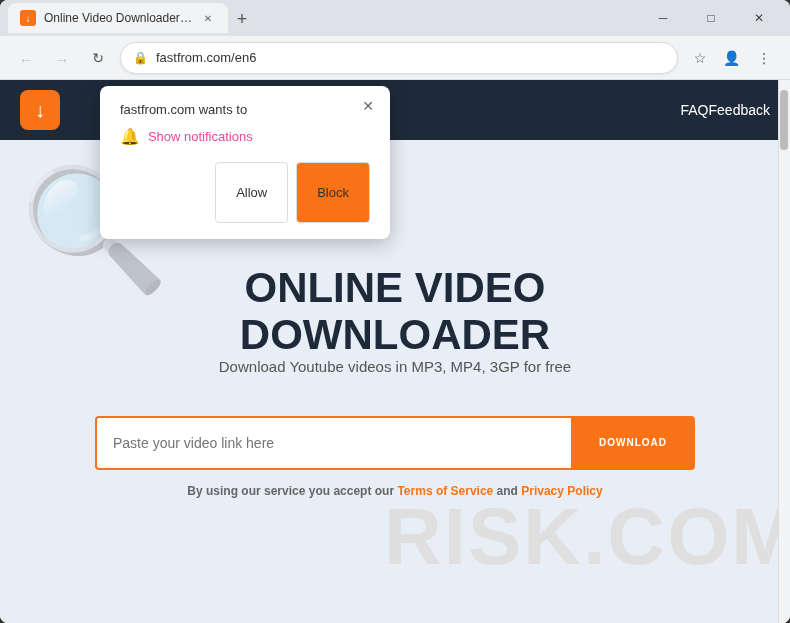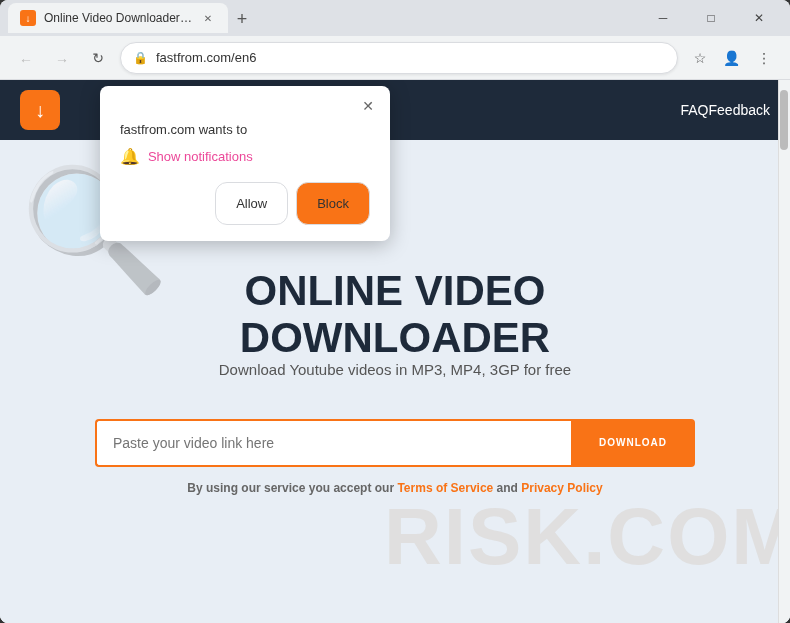--- a/index.html
+++ b/index.html
@@ -283,21 +283,21 @@
       font-size: 15px;
       color: #555;
       text-align: center;
       margin-bottom: 41px;
       z-index: 1;
     }
 
     .search-row {
       display: flex;
       width: 600px;
-      height: 48px;
+      height: 54px;
       z-index: 1;
       margin-bottom: 14px;
     }
 
     .search-input {
       flex: 1;
       border: 2px solid #f97316;
       border-right: none;
       border-radius: 4px 0 0 4px;
       padding: 0 16px;
@@ -357,21 +357,20 @@
       color: #666;
       cursor: pointer;
       border-radius: 50%;
     }
 
     .popup-header {
       font-size: 13px;
       color: #333;
       font-weight: 500;
       margin-bottom: 10px;
-      margin-top: 20px;
     }
 
     .popup-notification-row {
       display: flex;
       align-items: center;
       gap: 8px;
       margin-bottom: 16px;
     }
 
     .bell-icon {
@@ -384,22 +383,22 @@
       color: #ec4899;
     }
 
     .popup-buttons {
       display: flex;
       gap: 8px;
       justify-content: flex-end;
     }
 
     .popup-btn {
-      padding: 13px 20px;
-      border-radius: 12px;
+      padding: 22px 20px;
+      border-radius: 4px;
       font-size: 13px;
       cursor: pointer;
       font-weight: 500;
     }
 
     .popup-btn-allow {
       background: white;
       border: 1px solid #dadce0;
       color: #333;
     }

